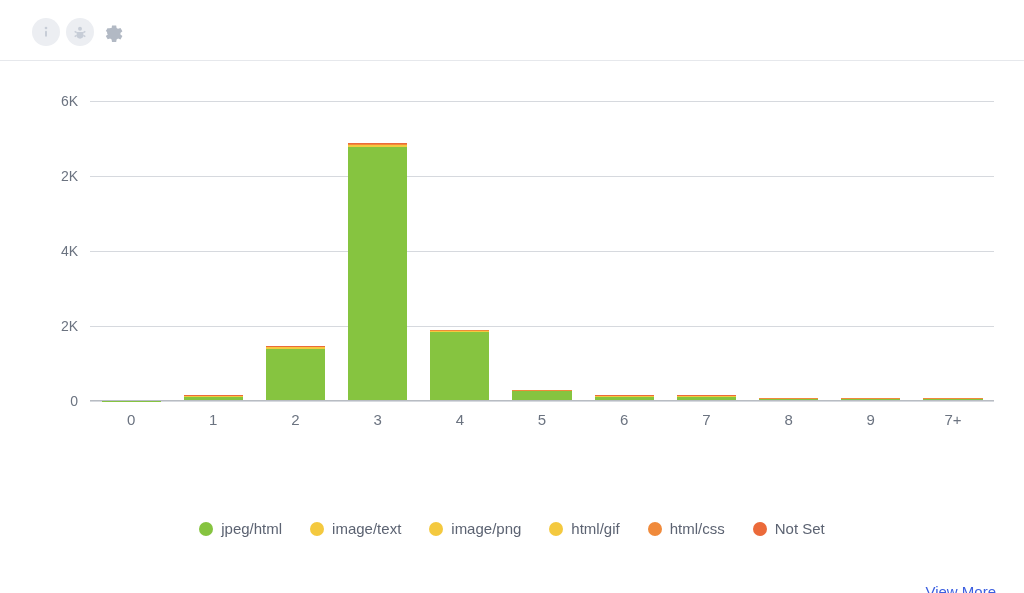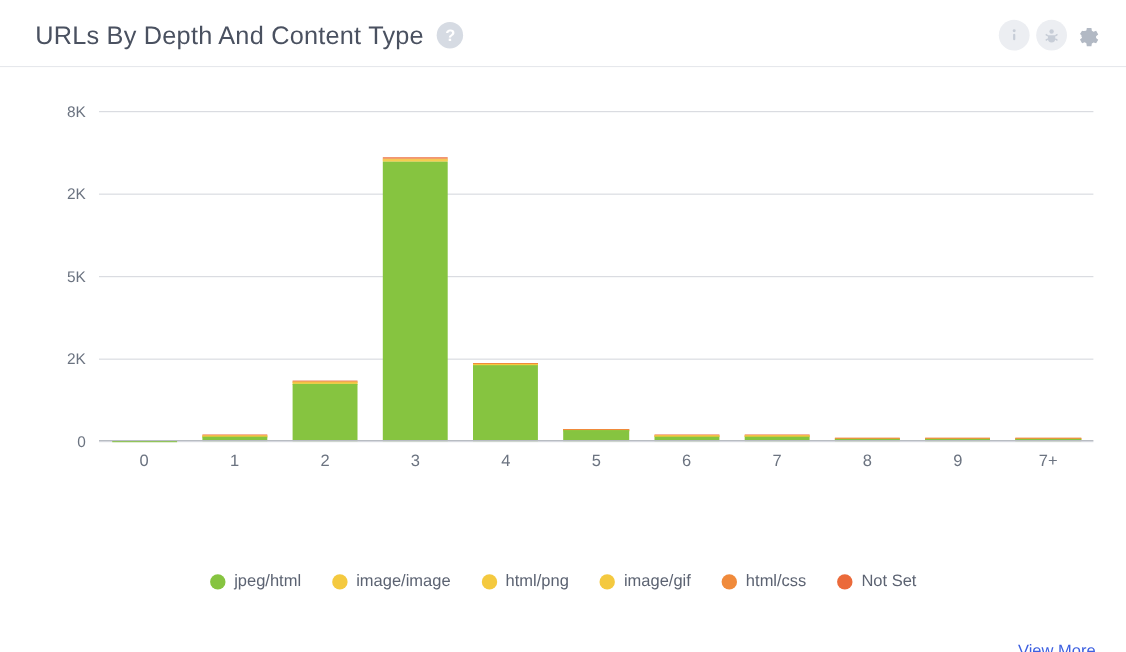--- a/index.html
+++ b/index.html
@@ -47,26 +47,20 @@
 
   .view-more { text-align:right; padding: 46px 28px 0 0; }
   .view-more a { color:#3c5fe0; text-decoration:none; font-size:15px; cursor:pointer; }
 </style>
 </head>
 <body>
 
 <div class="card">
 
   <div class="card-header">
-    <div class="title-wrap">
-      <h2 class="title">URLs By Depth And Content Type</h2>
-      <div class="help-icon">
-        <span>?</span>
-      </div>
-    </div>
     <div class="header-actions">
       <div class="circ-btn">
         <svg viewBox="0 0 24 24">
             <circle cx="12" cy="6" r="2"></circle>
             <rect x="10.5" y="10" width="3" height="9" rx="1.5"></rect>
           </svg>
       </div>
       <div class="circ-btn">
         <svg viewBox="0 0 24 24">
             <circle cx="12" cy="7" r="3"></circle>
@@ -83,25 +77,25 @@
   </div>
 
   <div class="chart-area">
     <div class="plot" id="plot">
       <div class="grid" id="grid">
           <div class="grid-line" style="top: 100%;"></div>
           <div class="y-label" style="top: 100%;">0</div>
           <div class="grid-line" style="top: 75%;"></div>
           <div class="y-label" style="top: 75%;">2K</div>
           <div class="grid-line" style="top: 50%;"></div>
-          <div class="y-label" style="top: 50%;">5K</div>
+          <div class="y-label" style="top: 50%;">4K</div>
           <div class="grid-line" style="top: 25%;"></div>
           <div class="y-label" style="top: 25%;">2K</div>
           <div class="grid-line" style="top: 0%;"></div>
-          <div class="y-label" style="top: 0%;">8K</div>
+          <div class="y-label" style="top: 0%;">6K</div>
         </div>
       <div class="bars" id="bars">
           <div class="bar-slot">
             <div class="bar-stack">
               <div class="seg" style="height: 0px; background: rgb(235, 106, 58);"></div>
               <div class="seg" style="height: 0px; background: rgb(240, 138, 59);"></div>
               <div class="seg" style="height: 0px; background: rgb(244, 201, 63);"></div>
               <div class="seg" style="height: 0px; background: rgb(244, 201, 63);"></div>
               <div class="seg" style="height: 0px; background: rgb(244, 201, 63);"></div>
               <div class="seg" style="height: 0.1875px; background: rgb(134, 196, 64);"></div>
@@ -223,29 +217,29 @@
         <div class="x-tick">9</div>
         <div class="x-tick">7+</div>
       </div>
     <div class="legend" id="legend">
         <div class="legend-item">
           <span class="legend-dot" style="background: rgb(134, 196, 64);"></span>
           <span>jpeg/html</span>
         </div>
         <div class="legend-item">
           <span class="legend-dot" style="background: rgb(244, 201, 63);"></span>
-          <span>image/image</span>
+          <span>image/text</span>
         </div>
         <div class="legend-item">
           <span class="legend-dot" style="background: rgb(244, 201, 63);"></span>
-          <span>html/png</span>
+          <span>image/png</span>
         </div>
         <div class="legend-item">
           <span class="legend-dot" style="background: rgb(244, 201, 63);"></span>
-          <span>image/gif</span>
+          <span>html/gif</span>
         </div>
         <div class="legend-item">
           <span class="legend-dot" style="background: rgb(240, 138, 59);"></span>
           <span>html/css</span>
         </div>
         <div class="legend-item">
           <span class="legend-dot" style="background: rgb(235, 106, 58);"></span>
           <span>Not Set</span>
         </div>
       </div>

